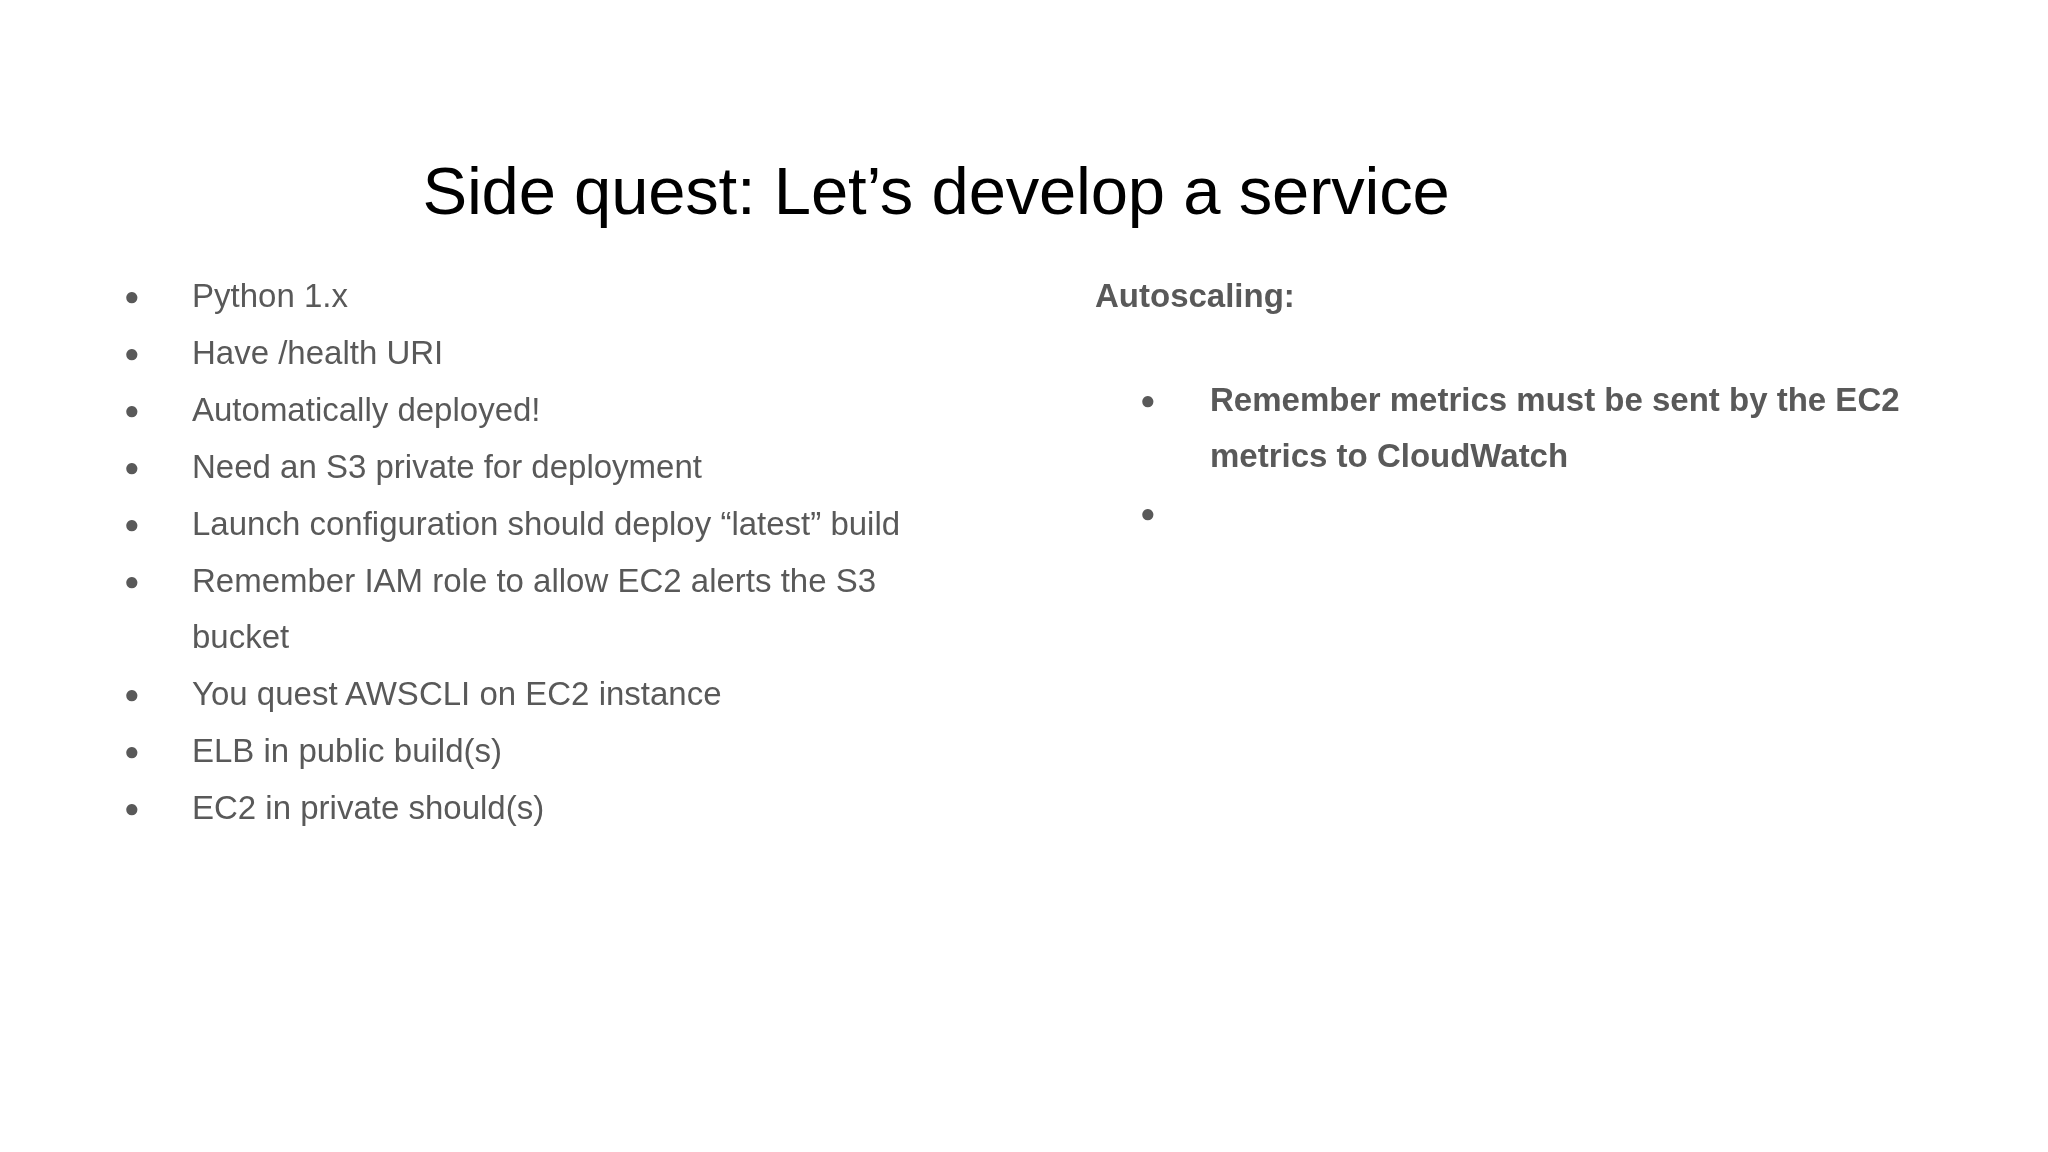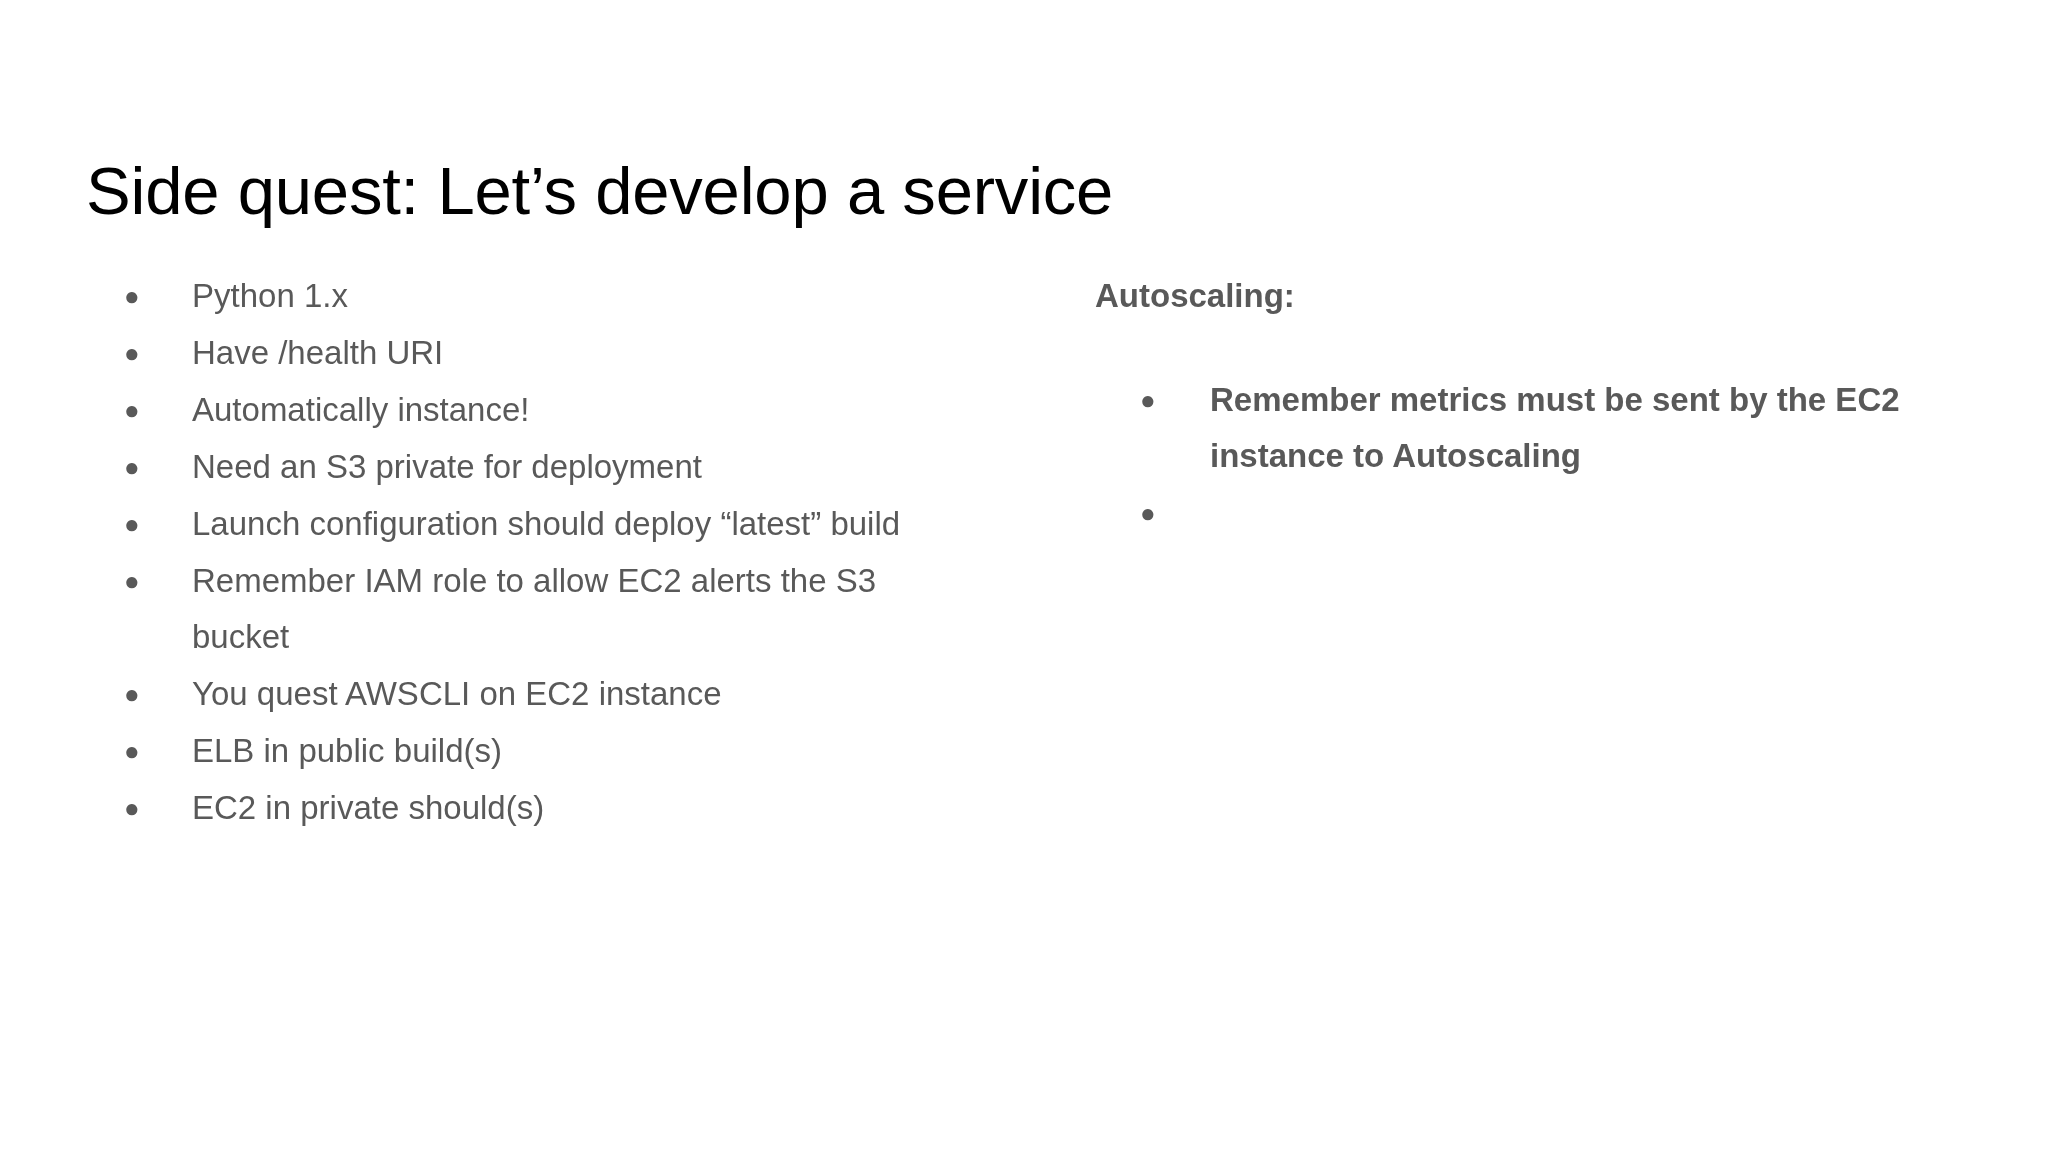--- a/index.html
+++ b/index.html
@@ -29,20 +29,21 @@
     position: absolute;
     left: 86px;
     top: 108px;
     width: 1700px;
     font-size: 67px;
     line-height: 1.12;
     font-weight: 400;
     color: #000000;
     letter-spacing: -0.2px;
     white-space: nowrap;
+    text-align: center;
   }
 
   
   .body-area {
     position: absolute;
     left: 0;
     top: 268px;
     width: 2048px;
   }
 
@@ -136,21 +137,21 @@
           <span class="txt">Python 1.x</span>
         </li>
 
         <li>
           <span class="dot">●</span>
           <span class="txt">Have /health URI</span>
         </li>
 
         <li>
           <span class="dot">●</span>
-          <span class="txt">Automatically instance!</span>
+          <span class="txt">Automatically deployed!</span>
         </li>
 
         <li>
           <span class="dot">●</span>
           <span class="txt">Need an S3 private for deployment</span>
         </li>
 
         <li>
           <span class="dot">●</span>
           <span class="txt">Launch configuration should deploy “latest” build</span>
@@ -180,21 +181,21 @@
     </div>
 
     <div class="col col-right">
 
       <p class="plain-line">Autoscaling:</p>
 
       <ul class="sub-list">
 
         <li>
           <span class="dot">●</span>
-          <span class="txt">Remember metrics must be sent by the EC2 instance to Autoscaling</span>
+          <span class="txt">Remember metrics must be sent by the EC2 metrics to CloudWatch</span>
         </li>
 
         <li>
           <span class="dot">●</span>
         </li>
 
       </ul>
     </div>
 
   </div>

